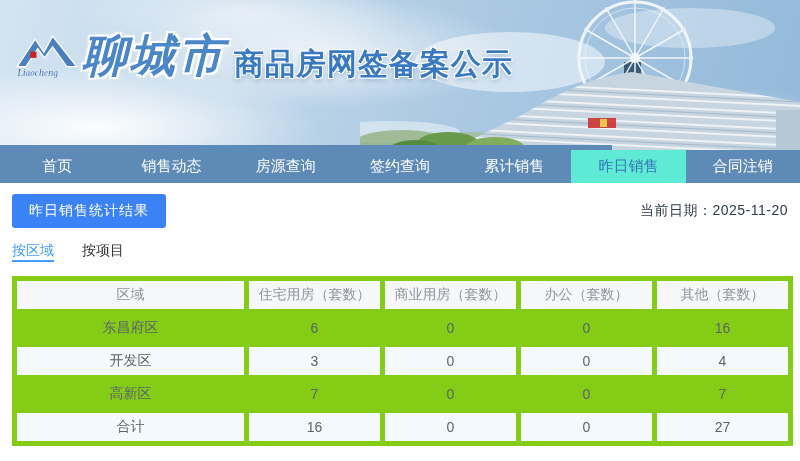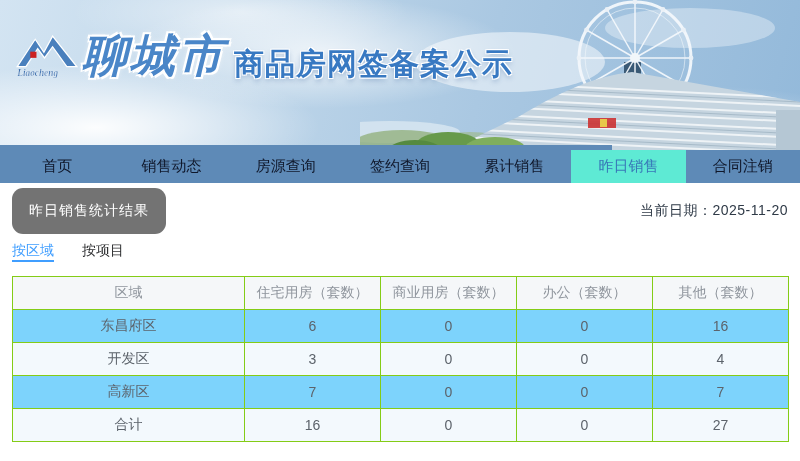--- a/index.html
+++ b/index.html
@@ -29,44 +29,44 @@
   .main-title {
     font-size: 30px; font-weight: bold; letter-spacing: 1px; color: #3879c2; margin: 16px 0 0 8px;
     text-shadow: -1px -1px 0 #fff, 1px -1px 0 #fff, -1px 1px 0 #fff, 1px 1px 0 #fff, 0 3px 5px rgba(45,90,150,.35);
     white-space: nowrap;
   }
 
   
   .nav { display: flex; height: 33px; background: #5e8ab7; }
   .nav-item {
     flex: 1; display: flex; align-items: center; justify-content: center;
-    font-size: 15px; color: #0f172a; cursor: pointer; white-space: nowrap;
+    font-size: 15px; color: #ffffff; cursor: pointer; white-space: nowrap;
   }
   .nav-item.active { background: #5eead4; color: #3878b8; }
 
   
   .main { padding: 0 12px; }
   .toolbar { margin-top: 13px; height: 30px; display: flex; justify-content: space-between; align-items: center; }
   .stat-button {
-    background: #737373; color: #fff; border: none; border-radius: 11px;
-    height: 46px; padding: 0 17px; font-size: 14px; cursor: pointer;
+    background: #3b82f6; color: #fff; border: none; border-radius: 3px;
+    height: 34px; padding: 0 17px; font-size: 14px; cursor: pointer;
     font-family: inherit; letter-spacing: 1px;
   }
   .current-date { font-size: 14px; color: #2f3a47; letter-spacing: .5px; text-align: right; }
 
   .subtabs { margin-top: 16px; display: flex; gap: 28px; }
   .subtab { font-size: 14px; color: #303133; cursor: pointer; border-bottom: 2px solid transparent; }
   .subtab.active { color: #409eff; border-bottom-color: #409eff; }
 
   table.data-table {
     margin-top: 14px; width: 776px; border-collapse: collapse; table-layout: fixed; font-size: 14px;
   }
-  .data-table th, .data-table td { border: 1px solid #84cc16; text-align: center; }
+  .data-table th, .data-table td { border: 5px solid #84cc16; text-align: center; }
   .data-table th { background: #f5f7f9; color: #8f959d; font-weight: normal; height: 33px; }
-  .data-table td { height: 33px; color: #5c636b; background: #7dd3fc; }
+  .data-table td { height: 33px; color: #5c636b; background: #84cc16; }
   .data-table tbody tr:nth-child(even) td { background: #f3f9fd; }
 </style>
 </head>
 <body>
 
 <div class="page">
 
   <header class="banner">
 
     <svg class="banner-art" width="440" height="150" viewBox="0 0 440 150">

